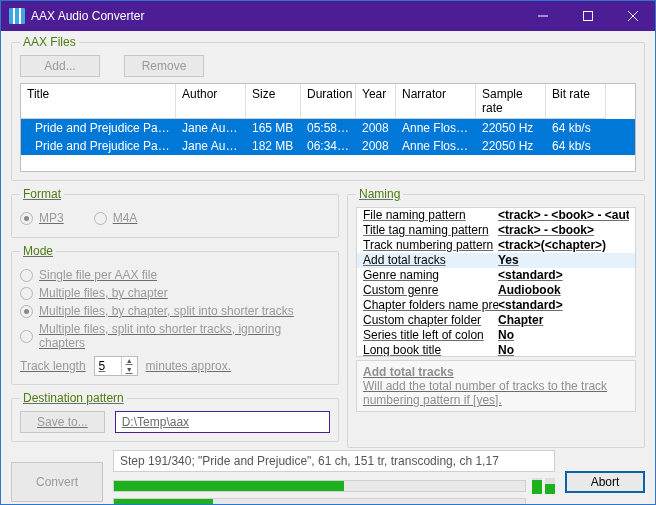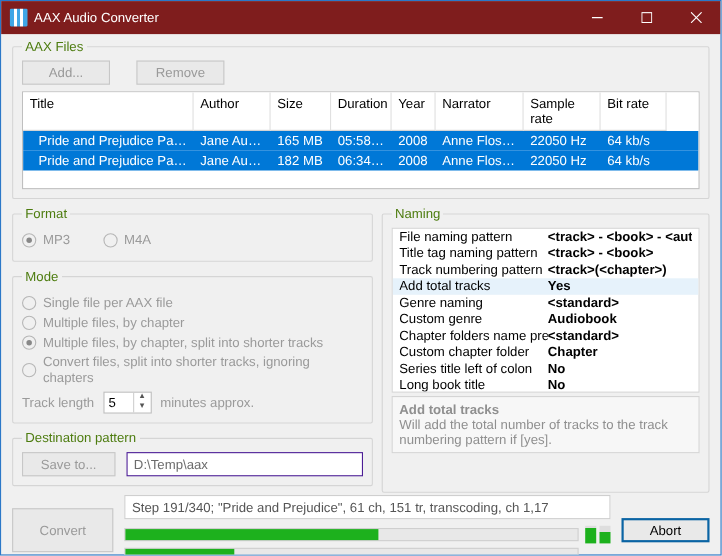--- a/index.html
+++ b/index.html
@@ -1,34 +1,34 @@
 <!DOCTYPE html>
 <html><head>
 <meta charset="utf-8">
 <style>
 * { box-sizing: border-box; margin: 0; padding: 0; font-family: 'Segoe UI', Tahoma, sans-serif; font-size: 12px; }
 body { background: #f0f0f0; width: 656px; height: 505px; overflow: hidden; border: 1px solid #2b78c8; }
-.titlebar { background: #7f1d1d; color: #fff; height: 30px; display: flex; align-items: center; padding-left: 8px; }
+.titlebar { background: #4c1d95; color: #fff; height: 30px; display: flex; align-items: center; padding-left: 8px; }
 .titlebar .title { flex: 1; font-size: 12px; }
 .titlebar .winbtn { width: 45px; height: 30px; display: flex; align-items: center; justify-content: center; color: #fff; }
 .titlebar .app-icon { width: 16px; height: 16px; margin-right: 6px; background: linear-gradient(90deg, #3fa6e6 0 25%, #fff 25% 40%, #3fa6e6 40% 60%, #fff 60% 75%, #3fa6e6 75%); border-radius: 1px; }
 .content { padding: 4px 10px 10px 10px; color: #6d6d6d; }
 fieldset { border: 1px solid #d5d5d5; border-radius: 2px; margin-bottom: 6px; padding: 6px 8px 8px 8px; }
 fieldset > legend { color: #4d7c0f; font-size: 12px; padding: 0 3px; }
 .btn { background: #e9e9e9; border: 1px solid #c7c7c7; color: #9a9a9a; padding: 3px 16px; min-width: 80px; text-align: center; display: inline-block; }
 .btn.primary { border: 2px solid #0a64a4; color: #000; padding: 2px 20px; }
 .filebtns { display: flex; gap: 24px; margin-bottom: 6px; }
 .table { border: 1px solid #bfbfbf; background: #fff; }
 .table-head, .table-row { display: grid; grid-template-columns: 155px 70px 55px 55px 40px 80px 70px 60px; }
 .table-head { background: #fff; }
 .table-head .th { border-right: 1px solid #e0e0e0; border-bottom: 1px solid #d0d0d0; padding: 3px 6px; color: #000; font-weight: normal; }
 .table-body { height: 52px; overflow: auto; }
 .table-row { background: #0078d7; color: #fff; }
 .table-row .td { padding: 2px 6px; white-space: nowrap; overflow: hidden; text-overflow: ellipsis; }
-.cols { display: flex; gap: 8px; }
+.cols { display: flex; gap: 8px; text-decoration: underline; }
 .leftcol { flex: 1; min-width: 0; }
 .rightcol { width: 298px; }
 .radio { display: flex; align-items: center; gap: 6px; color: #9a9a9a; margin: 4px 0; }
 .radio .dot { width: 13px; height: 13px; border: 1px solid #b6b6b6; border-radius: 50%; position: relative; flex-shrink: 0; }
 .radio.selected .dot::after { content: ''; position: absolute; width: 5px; height: 5px; background: #888; border-radius: 50%; top: 3px; left: 3px; }
 .formatrow { display: flex; gap: 30px; }
 .tracklen { display: flex; align-items: center; gap: 8px; color: #9a9a9a; margin-top: 6px; }
 .spinner { display: flex; border: 1px solid #bcbcbc; background: #fff; width: 44px; height: 20px; align-items: center; }
 .spinner .val { flex: 1; padding-left: 4px; color: #000; }
 .spinner .arrows { width: 16px; display: flex; flex-direction: column; border-left: 1px solid #cfcfcf; }
@@ -145,21 +145,21 @@
       <div class="radio">
             <span class="dot"></span>
             <span>Multiple files, by chapter</span>
           </div>
       <div class="radio selected">
             <span class="dot"></span>
             <span>Multiple files, by chapter, split into shorter tracks</span>
           </div>
       <div class="radio">
             <span class="dot"></span>
-            <span>Convert files, split into shorter tracks, ignoring chapters</span>
+            <span>Multiple files, split into shorter tracks, ignoring chapters</span>
           </div>
       <div class="tracklen">
         <span>Track length</span>
         <div class="spinner">
           <div class="val">5</div>
           <div class="arrows">
             <div class="arrow">▲</div>
             <div class="arrow">▼</div>
           </div>
         </div>

